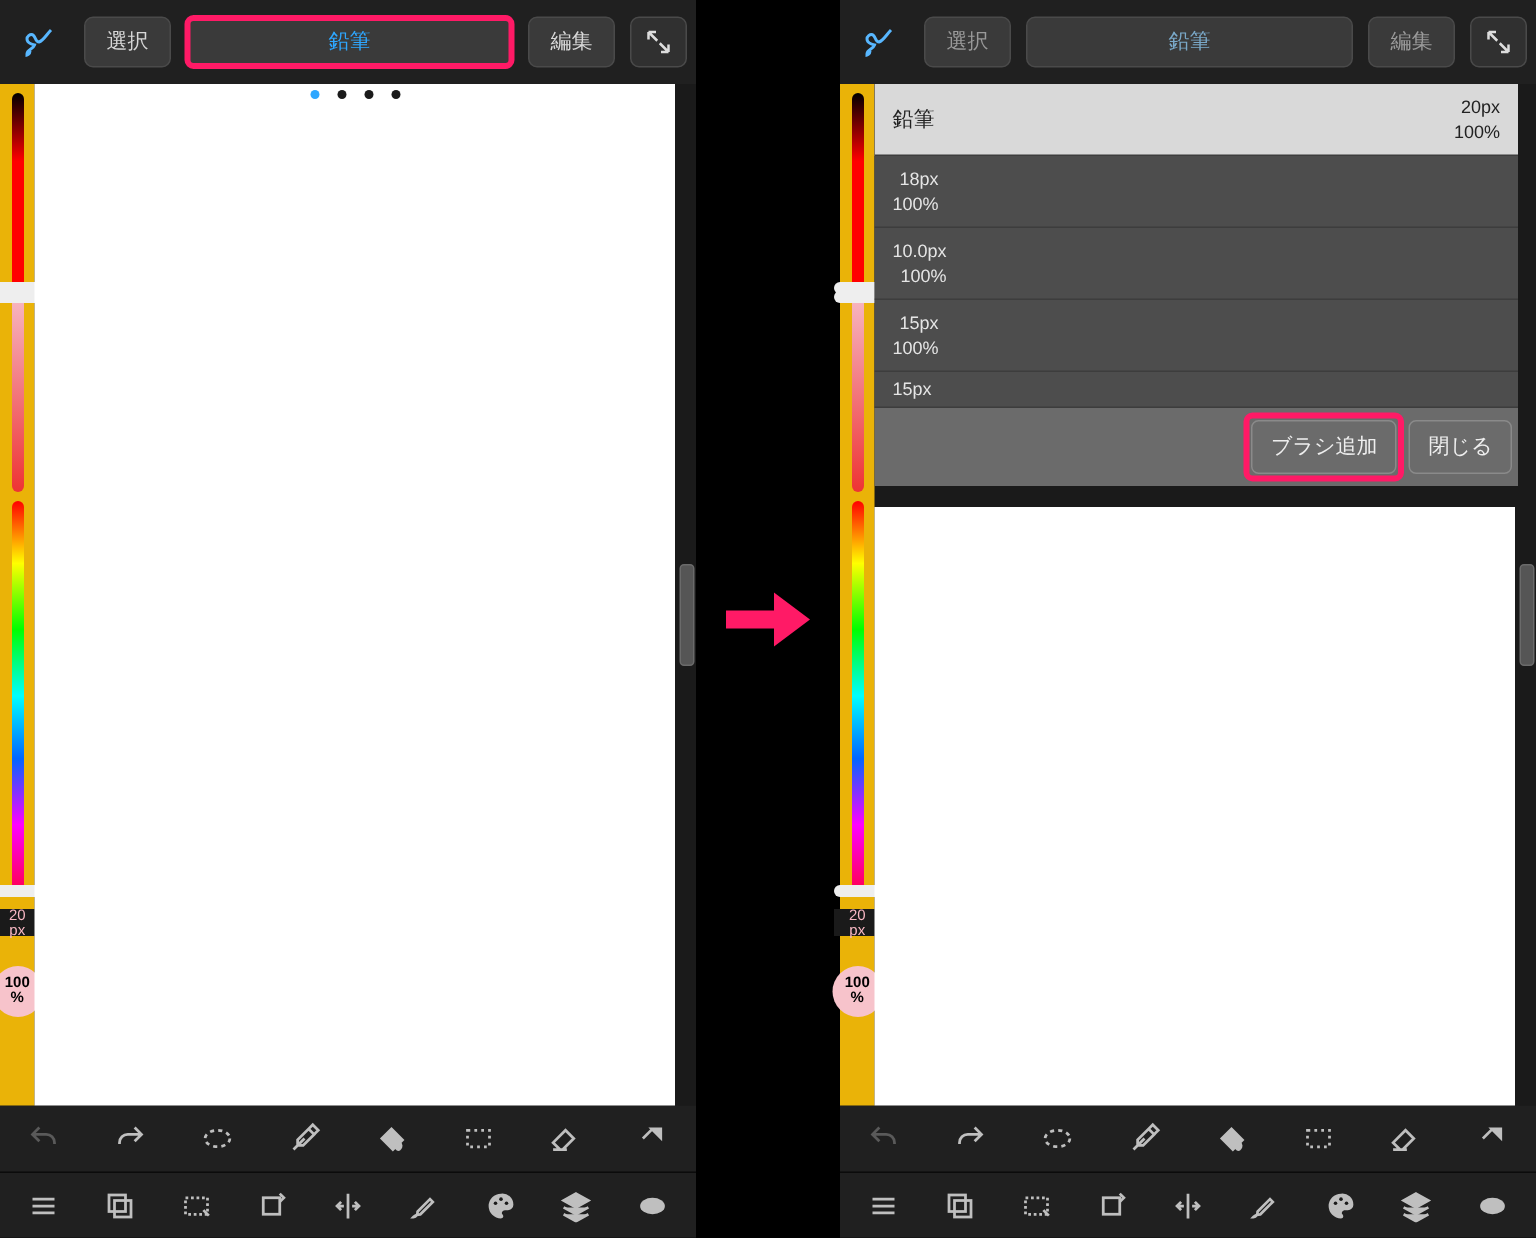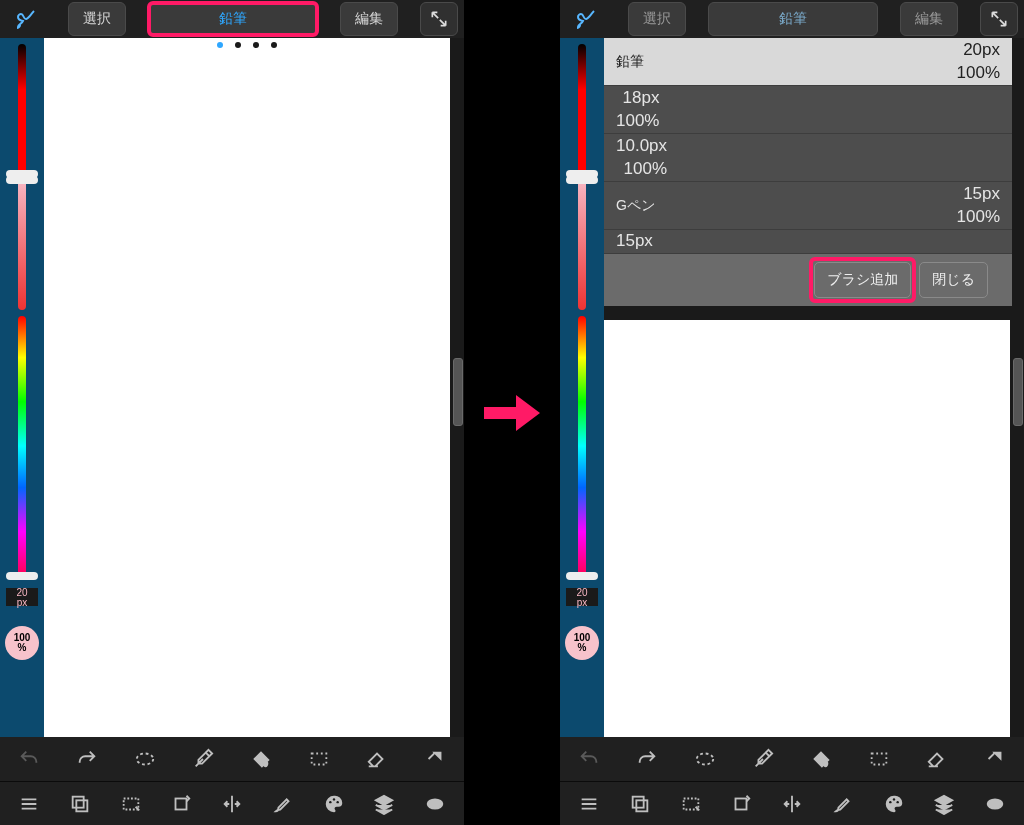--- a/index.html
+++ b/index.html
@@ -28,26 +28,26 @@
     flex: 0 0 464px;
   }
   .gap {
     width: 96px;
     flex: 0 0 96px;
     background: #000;
     position: relative;
   }
   
   .topbar {
-    height: 38px;
+    height: 56px;
     background: #202020;
     display: flex;
     align-items: center;
     padding: 6px 6px;
-    gap: 22px;
+    gap: 10px;
   }
   .ico-btn {
     width: 40px; height: 34px;
     display: flex; align-items: center; justify-content: center;
     border-radius: 6px;
     color: #bfbfbf;
   }
   .brush-ico svg { width:24px; height:24px; }
   .pill {
     height: 34px;
@@ -89,22 +89,22 @@
     pointer-events: none;
   }
 
   
   .body {
     flex: 1 1 auto;
     display: flex;
     position: relative;
   }
   .left-sliders {
-    width: 44px;
-    background: #0c4a6e;
+    width: 23px;
+    background: #eab308;
     position: relative;
     padding: 6px 0 0 0;
     display: flex; flex-direction: column; align-items: center;
   }
   .canvas-area {
     flex: 1 1 auto;
     background: #fff;
     position: relative;
     margin: 0 2px 0 0;
   }
@@ -203,27 +203,27 @@
     border-bottom: 1px solid #3d3d3d;
     align-items: center;
     color: #e5e5e5;
     font-size: 14px;
     background: #4d4d4d;
   }
   .brush-row.selected { background: #d9d9d9; color: #222; }
   .brush-row .name { flex: 1 1 auto; }
   .brush-row .vals {
     display:flex; flex-direction:column; align-items:flex-end;
-    font-size: 17px; line-height: 1.35;
+    font-size: 12px; line-height: 1.35;
   }
   .brush-footer {
     height: 52px;
     background: #6b6b6b;
     display:flex; align-items:center; justify-content:flex-end;
-    gap: 8px; padding: 0 24px;
+    gap: 8px; padding: 0 4px;
   }
   .fbtn {
     height: 36px;
     padding: 0 12px;
     background: #6b6b6b;
     border: 1px solid #8a8a8a;
     border-radius: 5px;
     color: #eee;
     font-size: 14px;
     display:flex; align-items:center; justify-content:center;
@@ -464,21 +464,20 @@
                   <span>100%</span>
                 </div>
             </div>
             <div class="brush-row">
               <div class="vals">
                   <span>10.0px</span>
                   <span>100%</span>
                 </div>
             </div>
             <div class="brush-row">
-              <div class="name">Gペン</div>
               <div class="vals">
                   <span>15px</span>
                   <span>100%</span>
                 </div>
             </div>
             <div class="brush-row" style="height:24px">
               <div class="vals">
                   <span>15px</span>
                 </div>
             </div>

